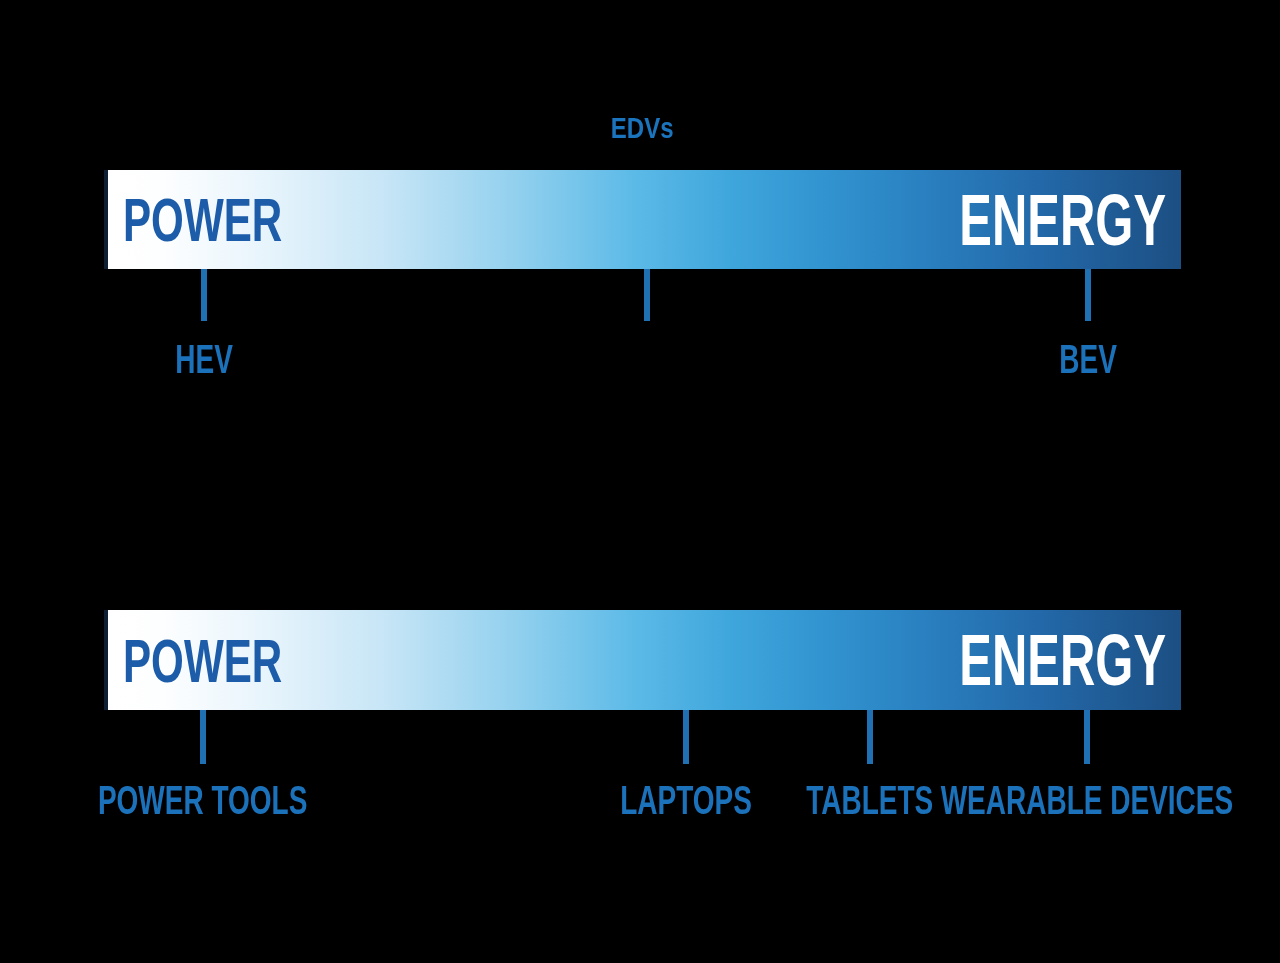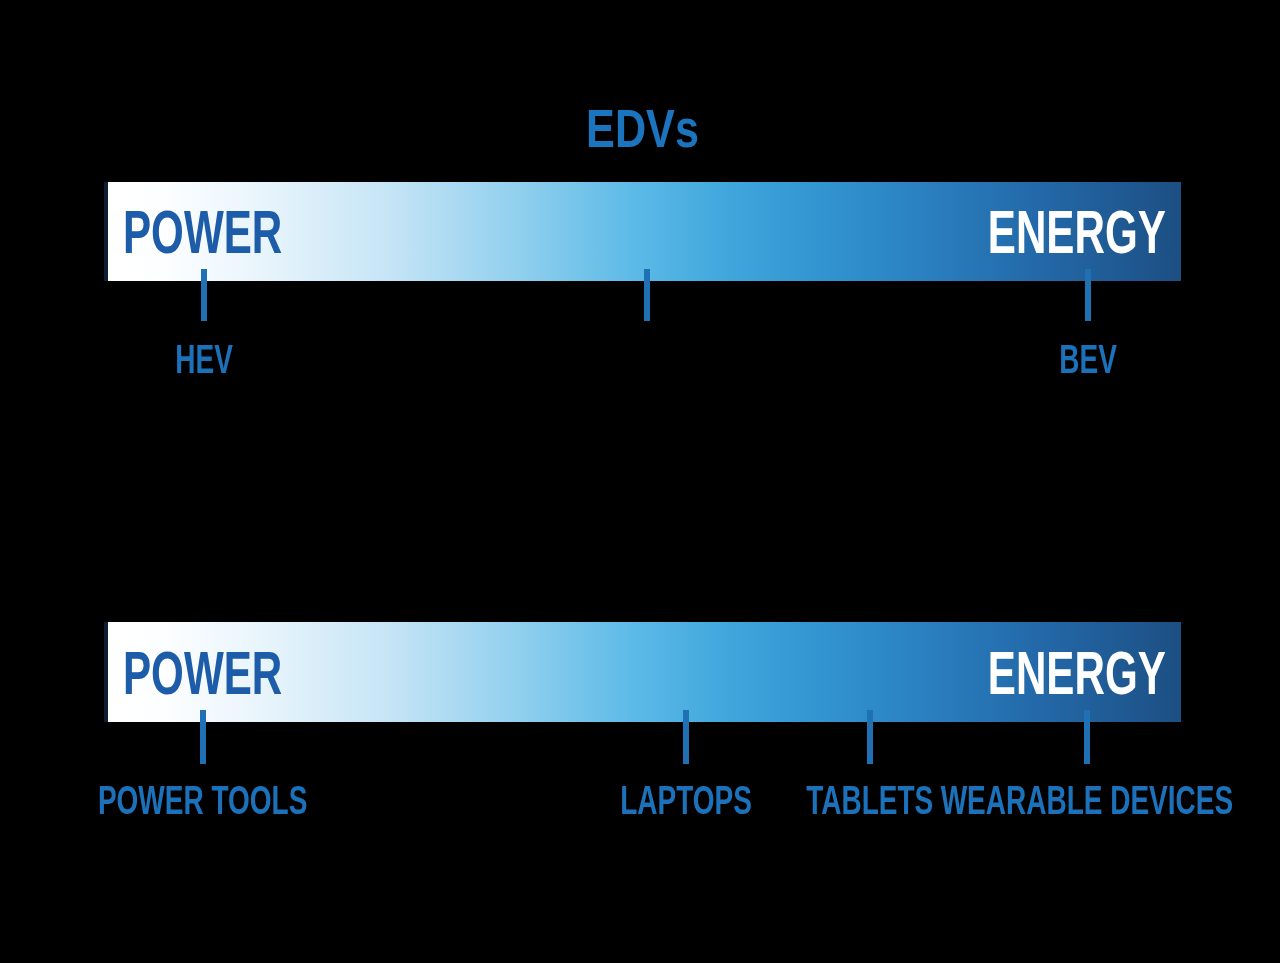--- a/index.html
+++ b/index.html
@@ -16,21 +16,21 @@
     background:#000;
     overflow:hidden;
     font-family:"Liberation Sans","DejaVu Sans",sans-serif;
     font-weight:bold;
   }
   .cond{display:inline-block;white-space:nowrap;}
 
   .section-title{
     position:absolute;left:104px;width:1077px;
     text-align:center;
-    font-size:54px;line-height:44px;
+    font-size:30px;line-height:44px;
     color:var(--title-text,#1b74be);
   }
   .section-title .cond{transform:scaleX(0.80);transform-origin:center center;}
 
   .gradient-bar{
     position:absolute;left:104px;width:1077px;
     box-sizing:border-box;
     border-left:4px solid #0e1f33;
     display:flex;align-items:center;justify-content:space-between;
     padding:0 15px;
@@ -39,25 +39,24 @@
       #fdfeff 5%,
       #e9f5fc 14%,
       #c6e5f6 26%,
       #92d0ee 38%,
       #5cbae7 49%,
       #3fa6dc 58%,
       #3193cf 67%,
       #2a80c0 76%,
       #2368a8 87%,
       #1c4f83 100%);
-    margin-top:12px;
   }
   .bar-left-text{font-size:62px;color:var(--power-text,#1c5ca9);}
   .bar-left-text .cond{transform:scaleX(0.68);transform-origin:left center;}
-  .bar-right-text{font-size:62px;color:var(--energy-text,#ffffff);}
+  .bar-right-text{font-size:72px;color:var(--energy-text,#ffffff);}
   .bar-right-text .cond{transform:scaleX(0.68);transform-origin:right center;}
 
   .tick{
     position:absolute;width:6px;margin-left:-3px;
     background:var(--tick-line,#2070b4);
   }
   .marker-label{
     position:absolute;width:600px;
     text-align:center;
     font-size:40px;line-height:40px;

